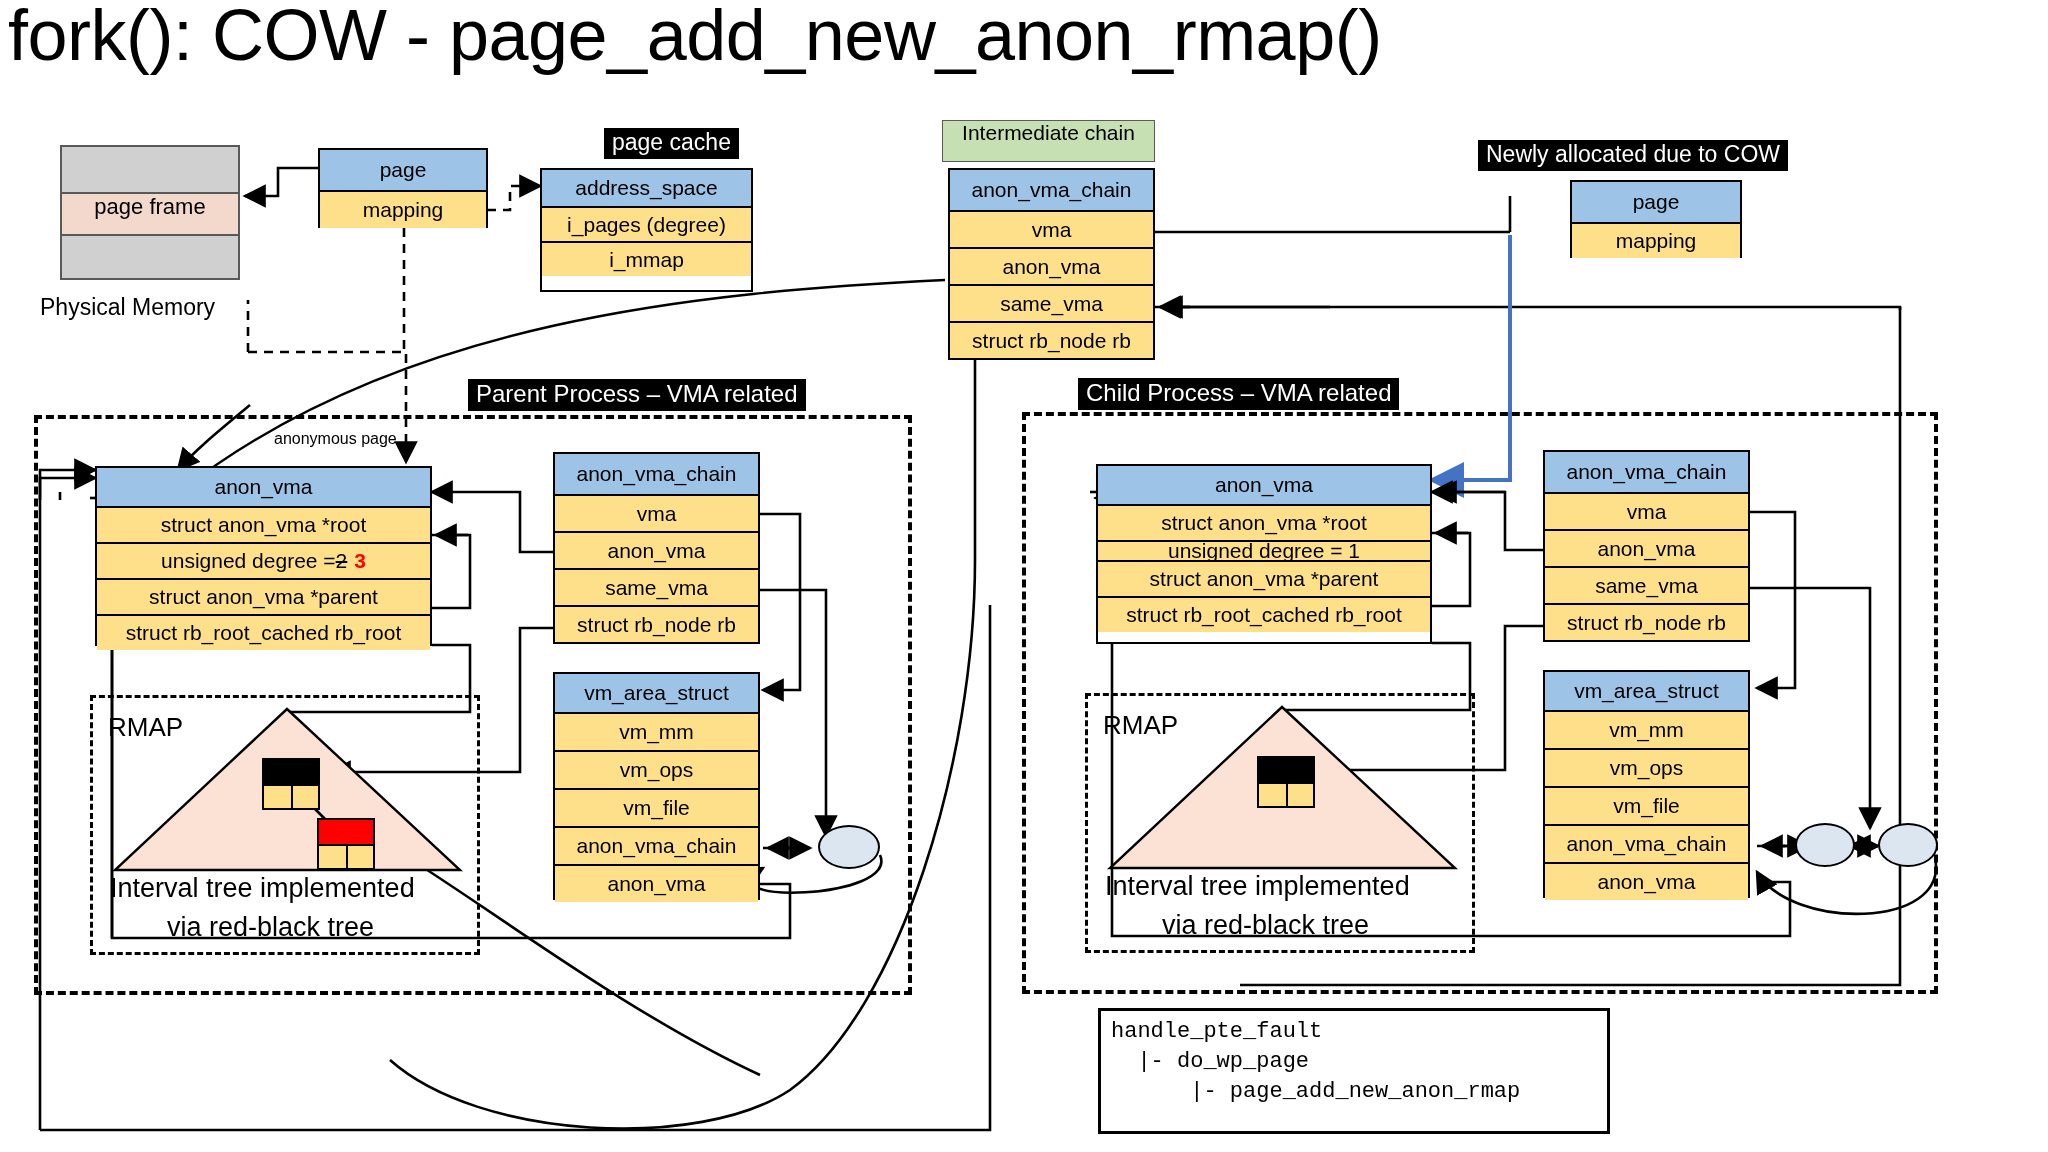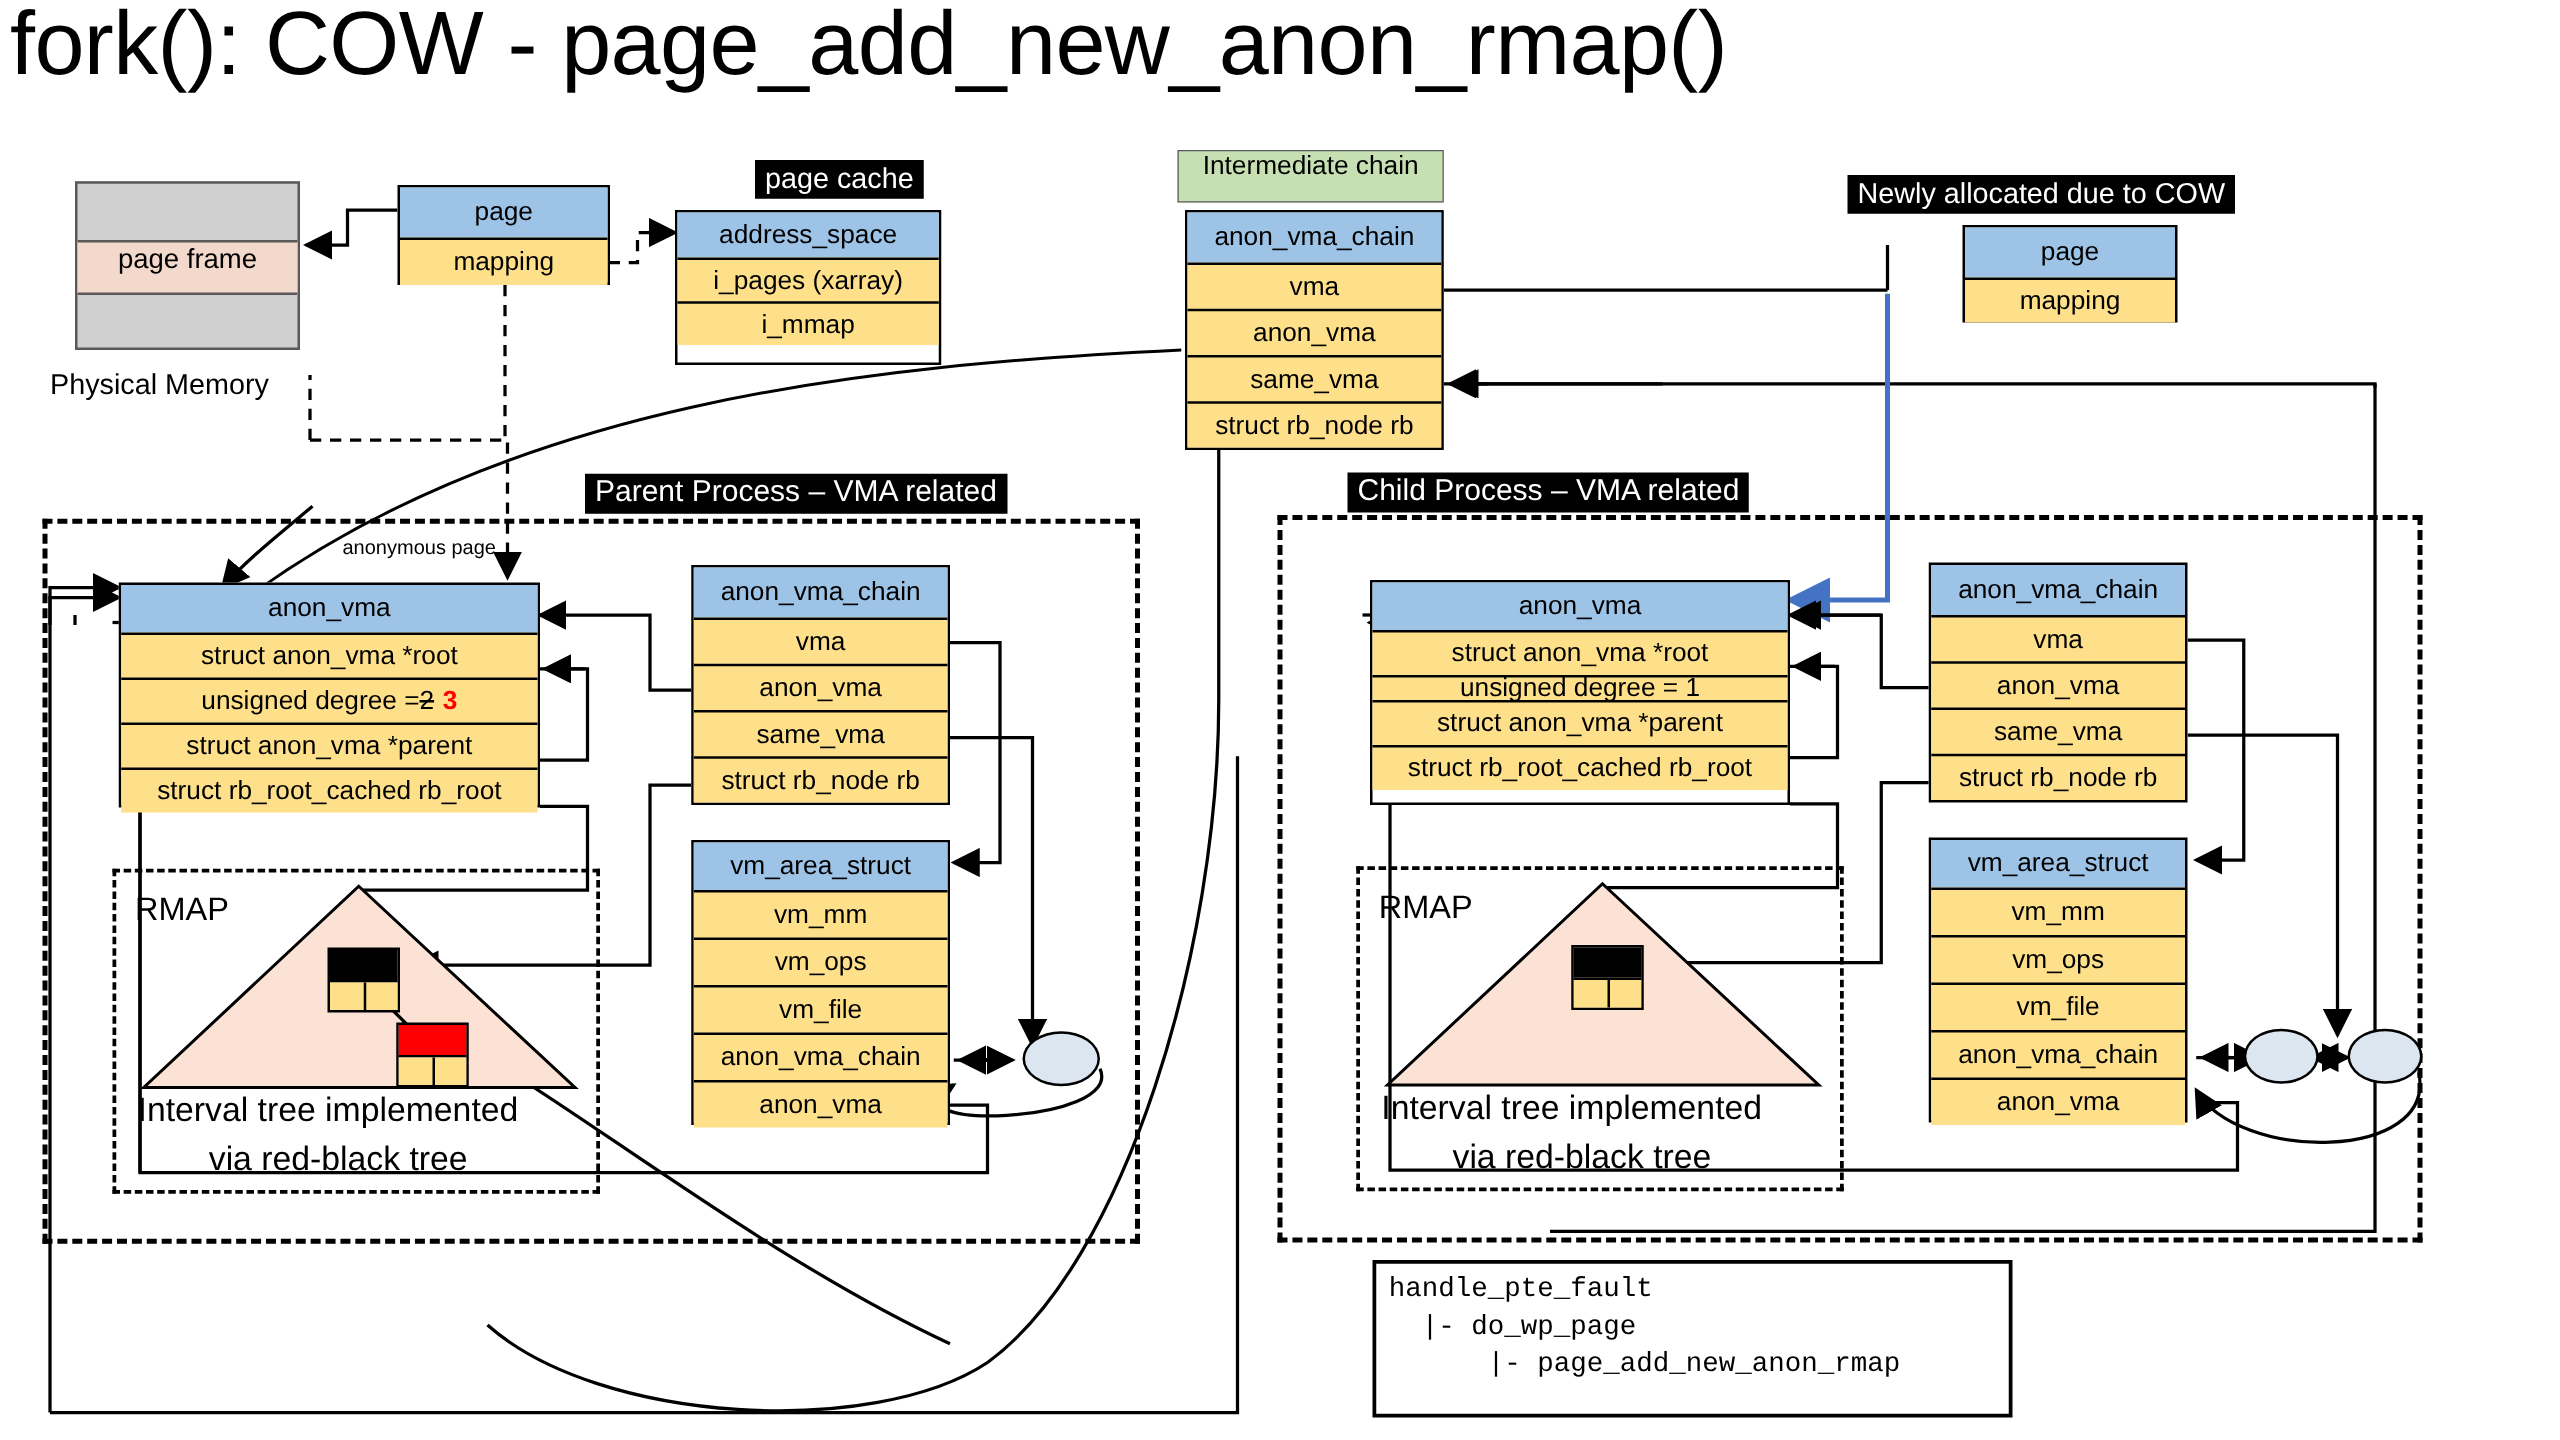--- a/index.html
+++ b/index.html
@@ -242,21 +242,21 @@
   <div class="plain-label" style="left:40px; top:294px; font-size:23px;">Physical Memory</div>
 
   <div class="struct node" style="left:318px; top:148px; width:170px; height:80px;">
     <div class="row head" style="height:40px; font-size:21px;">page</div>
     <div class="row" style="height:38px; font-size:21px;">mapping</div>
   </div>
 
   <div class="tag" style="left:570px; top:128px; font-size:23px;margin-left:34px;">page cache</div>
   <div class="struct node" style="left:540px; top:168px; width:213px; height:124px;">
     <div class="row head" style="height:36px; font-size:21px;">address_space</div>
-    <div class="row" style="height:35px; font-size:21px;">i_pages (xarray)</div>
+    <div class="row" style="height:35px; font-size:21px;">i_pages (degree)</div>
     <div class="row" style="height:35px; font-size:21px;">i_mmap</div>
   </div>
 
   <div class="greentag" style="left:942px; top:120px; width:213px; height:42px; font-size:21px;">
     <span>Intermediate chain</span>
   </div>
   <div class="struct node" style="left:948px; top:168px; width:207px; height:192px;">
     <div class="row head" style="height:40px; font-size:21px;">anon_vma_chain</div>
     <div class="row" style="height:37px; font-size:21px;">vma</div>
     <div class="row" style="height:37px; font-size:21px;">anon_vma</div>

